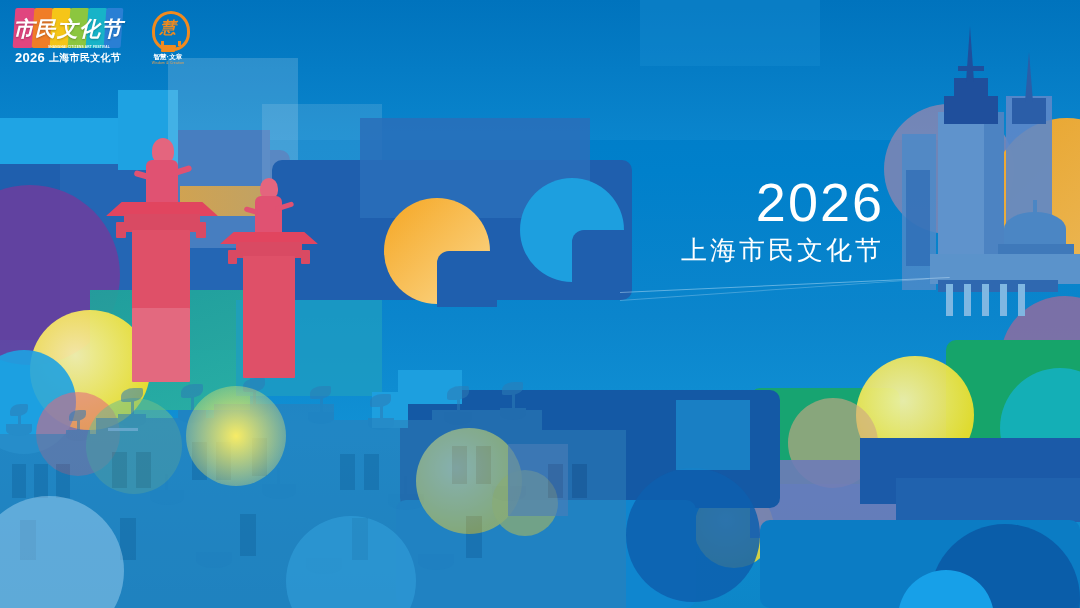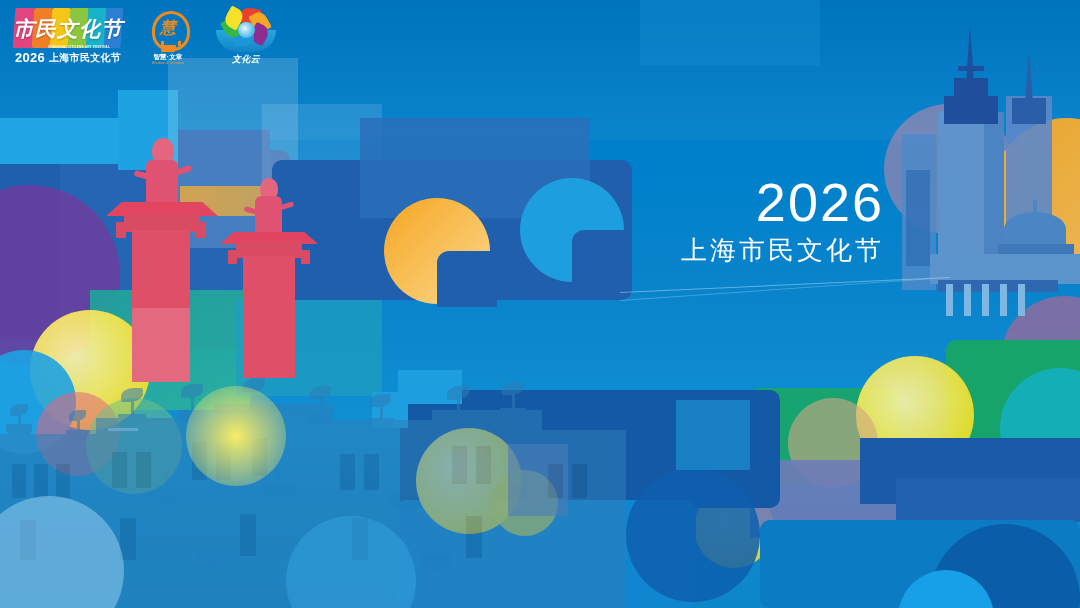--- a/index.html
+++ b/index.html
@@ -325,33 +325,20 @@
     <div class="logo2">
       <div class="bulb"></div>
       <div class="bulb-neck"></div>
       <div class="bulb-base"></div>
       <div class="bulb-base2"></div>
       <div class="bulb-glyph">慧</div>
       <div class="l2txt">智慧·文章</div>
       <div class="l2en">Wisdom &amp; Creation</div>
     </div>
 
-    <div class="logo3">
-      <div class="bowl"></div>
-      <div class="swirl">
-        <div class="sw-pet" style="left:18px;top:-2px;width:20px;height:16px;background:#e8412e;transform:rotate(10deg);"></div>
-        <div class="sw-pet" style="left:28px;top:4px;width:20px;height:16px;background:#f5a623;transform:rotate(62deg);"></div>
-        <div class="sw-pet" style="left:28px;top:16px;width:19px;height:16px;background:#8e2d8f;transform:rotate(118deg);"></div>
-        <div class="sw-pet" style="left:12px;top:20px;width:20px;height:16px;background:#1b96d8;transform:rotate(178deg);"></div>
-        <div class="sw-pet" style="left:0;top:10px;width:20px;height:16px;background:#35b84a;transform:rotate(238deg);"></div>
-        <div class="sw-pet" style="left:2px;top:0;width:20px;height:16px;background:#f5e12a;transform:rotate(300deg);"></div>
-        <div class="sw-core"></div>
-      </div>
-      <div class="l3txt">文化云</div>
-    </div>
   </div>
 
   <div id="yearblock">
     <div class="y">2026</div>
     <div class="c">上海市民文化节</div>
   </div>
 
 
 </div>
 

